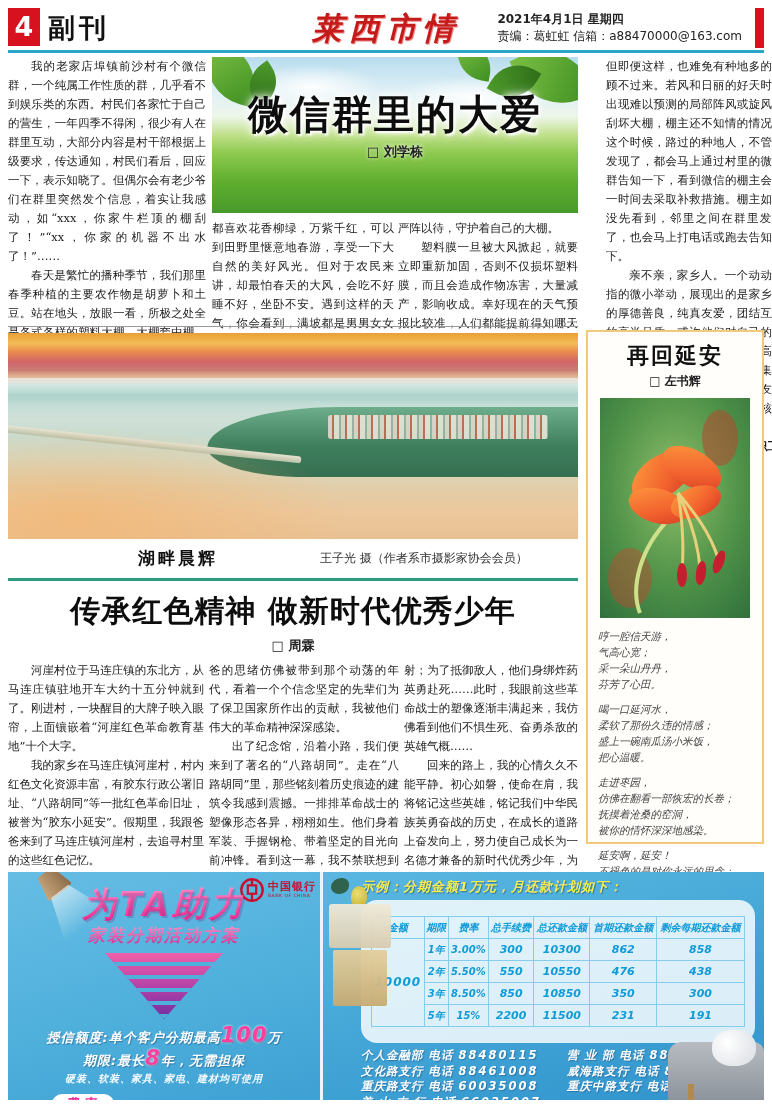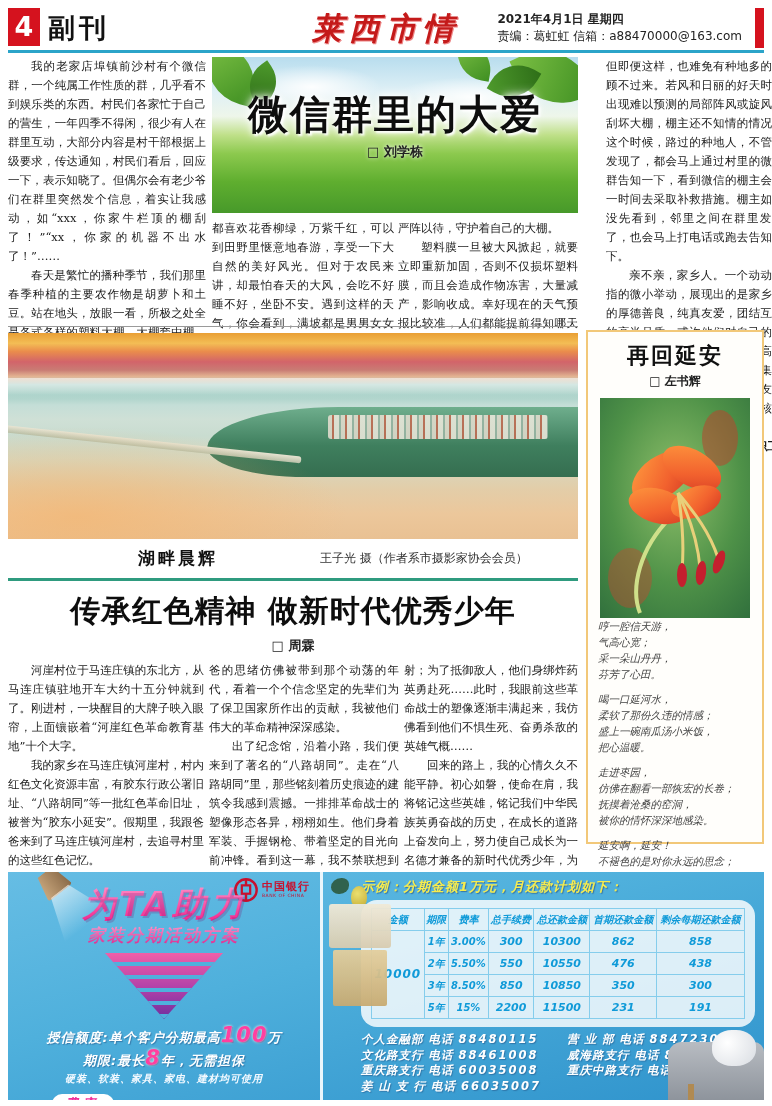--- a/index.html
+++ b/index.html
@@ -75,38 +75,38 @@
   .a2c1 { left:8px;   top:661px; width:196px; height:210px; }
   .a2c2 { left:209px; top:661px; width:190px; height:210px; }
   .a2c3 { left:404px; top:661px; width:174px; height:210px; }
 
   
   .sidebar { position:absolute; left:586px; top:330px; width:178px; height:514px;
              border:2px solid #f2c879; background:#fffefb; padding:10px 10px 0 10px; }
   .sb-title { text-align:center; font:bold 22px/28px "DejaVu Sans",sans-serif; color:#111; letter-spacing:2px; }
   .sb-author { text-align:center; font:bold 12px/18px "DejaVu Sans",sans-serif; color:#222; margin-top:2px; }
   .sb-photo { width:150px; height:220px; margin:8px auto 0 auto; display:block; }
-  .poem { font:italic 10.5px/16px "DejaVu Serif",serif; color:#444; }
+  .poem { margin-top:10px; font:italic 10.5px/16px "DejaVu Serif",serif; color:#444; }
   .poem .stanza { margin-bottom:9px; }
   .sb-attr { margin-top:4px; text-align:center; font:bold 11.5px/16px "DejaVu Sans",sans-serif; color:#111; }
 
   
   .ad { position:absolute; left:8px; top:872px; width:756px; height:228px; overflow:hidden;
         background:linear-gradient(165deg,#66bde4 0%,#4fb0dc 40%,#2f93cc 100%); display:flex; }
   .ad-left { position:relative; width:312px; height:100%; flex:none; }
   .ad-right { position:relative; flex:1; border-left:3px solid #eaf6fc; padding:4px 0 0 12px; }
 
   .spot { position:absolute; left:26px; top:-4px; width:46px; height:40px; transform:rotate(-38deg); }
   .spot .body { position:absolute; left:8px; top:0; width:30px; height:26px; background:linear-gradient(90deg,#caa87e,#8a6a48);
                 clip-path:polygon(20% 0,80% 0,100% 100%,0 100%); border-radius:4px; }
   .spot .beam { position:absolute; left:-4px; top:24px; width:54px; height:44px;
                 background:linear-gradient(180deg,rgba(255,255,255,.55),rgba(255,255,255,0));
                 clip-path:polygon(30% 0,70% 0,100% 100%,0 100%); }
 
-  .boc { position:absolute; right:10px; top:5px; display:flex; align-items:center; gap:3px; }
+  .boc { position:absolute; right:4px; top:5px; display:flex; align-items:center; gap:3px; }
   .boc-text { color:#c8102e; }
   .boc-cn { font:bold 11px/12px "DejaVu Serif",serif; letter-spacing:1px; }
   .boc-en { font:4.5px/6px "DejaVu Sans",sans-serif; letter-spacing:.5px; }
 
   .ad-left-inner { position:absolute; left:0; top:14px; width:100%; display:flex; flex-direction:column; align-items:center; }
   .headline { font:bold italic 34px/36px "DejaVu Sans",sans-serif; letter-spacing:3px;
               background:linear-gradient(180deg,#ff8cc6,#f0278e); -webkit-background-clip:text; background-clip:text;
               color:transparent; text-shadow:2px 2px 0 rgba(120,30,120,.25); }
   .subhead { margin-top:2px; font:bold italic 17px/22px "DejaVu Sans",sans-serif; letter-spacing:2px;
              background:linear-gradient(180deg,#ff9ccc,#d9258e); -webkit-background-clip:text; background-clip:text; color:transparent; }
@@ -119,21 +119,21 @@
   .ad-line .big { font:bold italic 21px/16px "DejaVu Sans",sans-serif; color:#ff3fa0;
                   text-shadow:0 0 3px #ffe,1px 1px 1px rgba(120,0,80,.5); }
   .ad-usage { margin-top:3px; font:bold italic 10px/14px "DejaVu Sans",sans-serif; color:#f2f9ff; letter-spacing:1px; }
   .pill { background:#fff; color:#f0309a; font:bold italic 12px/16px "DejaVu Sans",sans-serif;
           border-radius:12px; padding:2px 8px; text-align:center; }
   .rate-label-row { width:100%; padding-left:44px; margin-top:7px; }
   .rate-label-row .pill { display:inline-block; min-width:62px; font-size:13px; }
 
   .example-title { margin:2px 0 4px 26px; font:bold italic 13px/18px "DejaVu Sans",sans-serif; color:#f7ec4e;
                    letter-spacing:1px; text-shadow:1px 1px 1px rgba(40,90,140,.7); }
-  .tbl-wrap { margin-left:26px; width:394px; background:rgba(255,255,255,.82); border-radius:16px; padding:8px 10px; }
+  .tbl-wrap { margin-left:26px; width:394px; background:rgba(255,255,255,.82); border-radius:16px; padding:16px 10px; }
   table.rates { width:100%; border-collapse:collapse; }
   table.rates th, table.rates td { border:1px solid #85cdec; text-align:center;
        font:bold italic 10px/13px "DejaVu Sans",sans-serif; color:#0f9ad8; padding:4px 1px; }
   table.rates td.num { font-size:11px; }
   table.rates td.amt { font-size:12px; letter-spacing:1px; }
 
   .contact { margin:5px 0 0 26px; }
   .contact-title { font:bold italic 13px/16px "DejaVu Sans",sans-serif; color:#ff5fa8; letter-spacing:1px;
                    text-shadow:1px 1px 1px rgba(40,90,140,.5); }
   .contact-cols { display:flex; gap:26px; margin-top:2px; }

